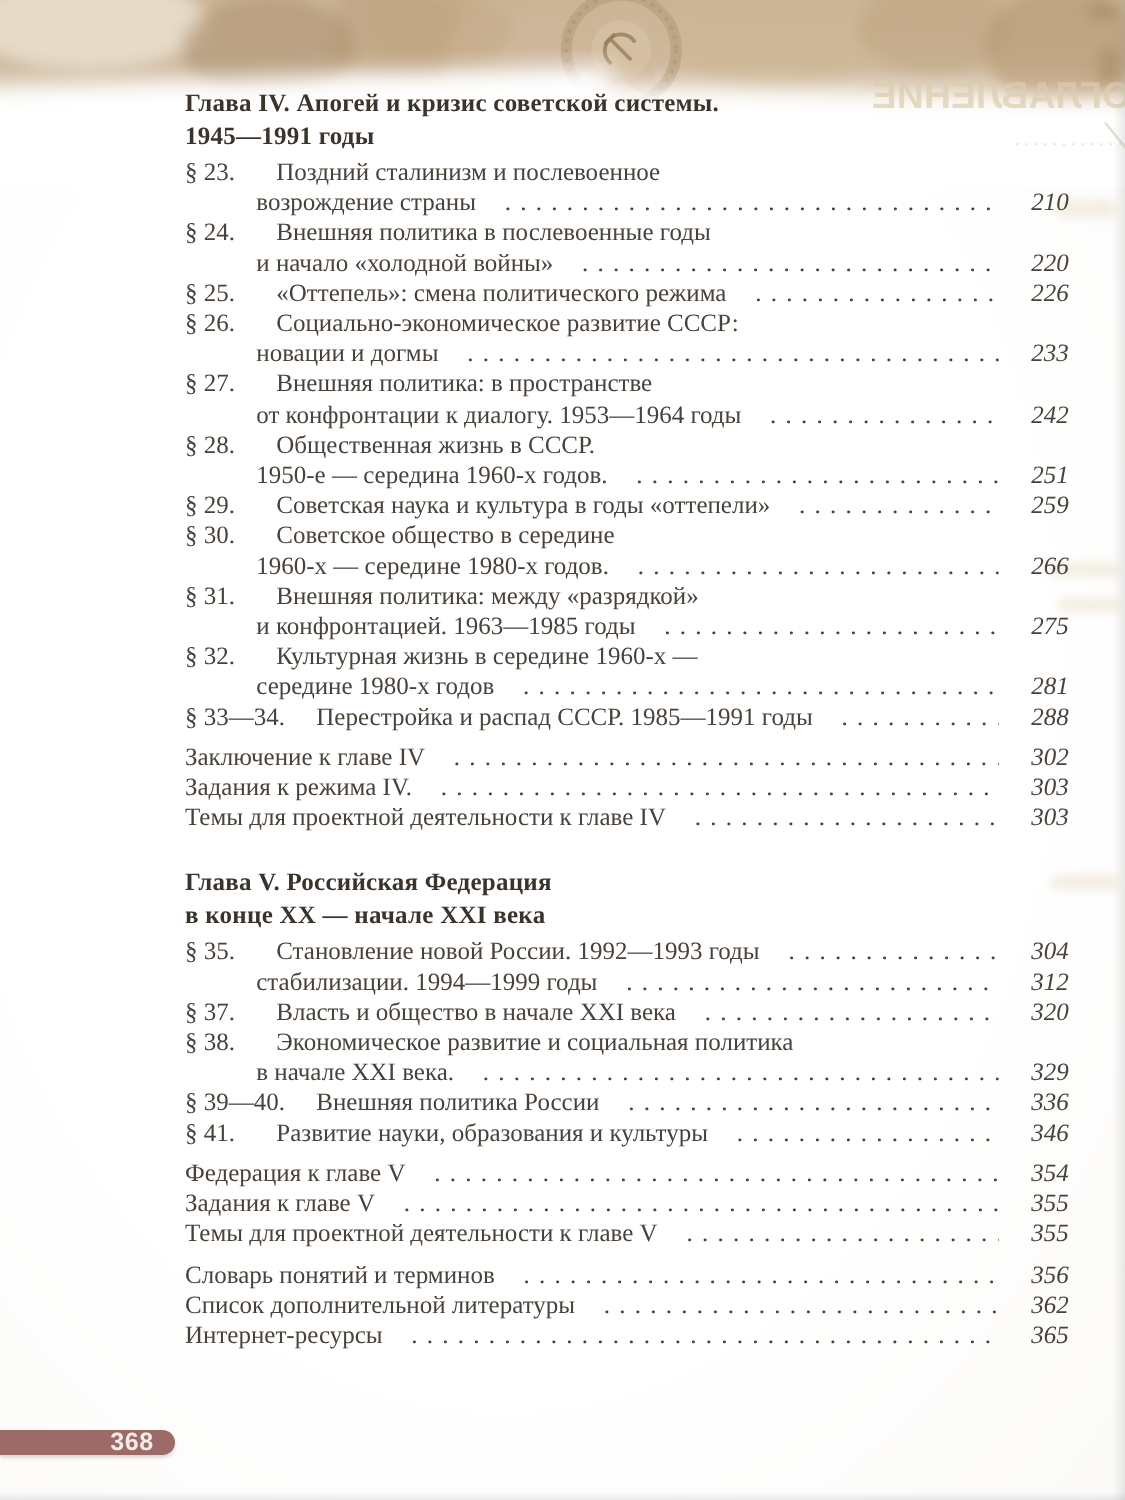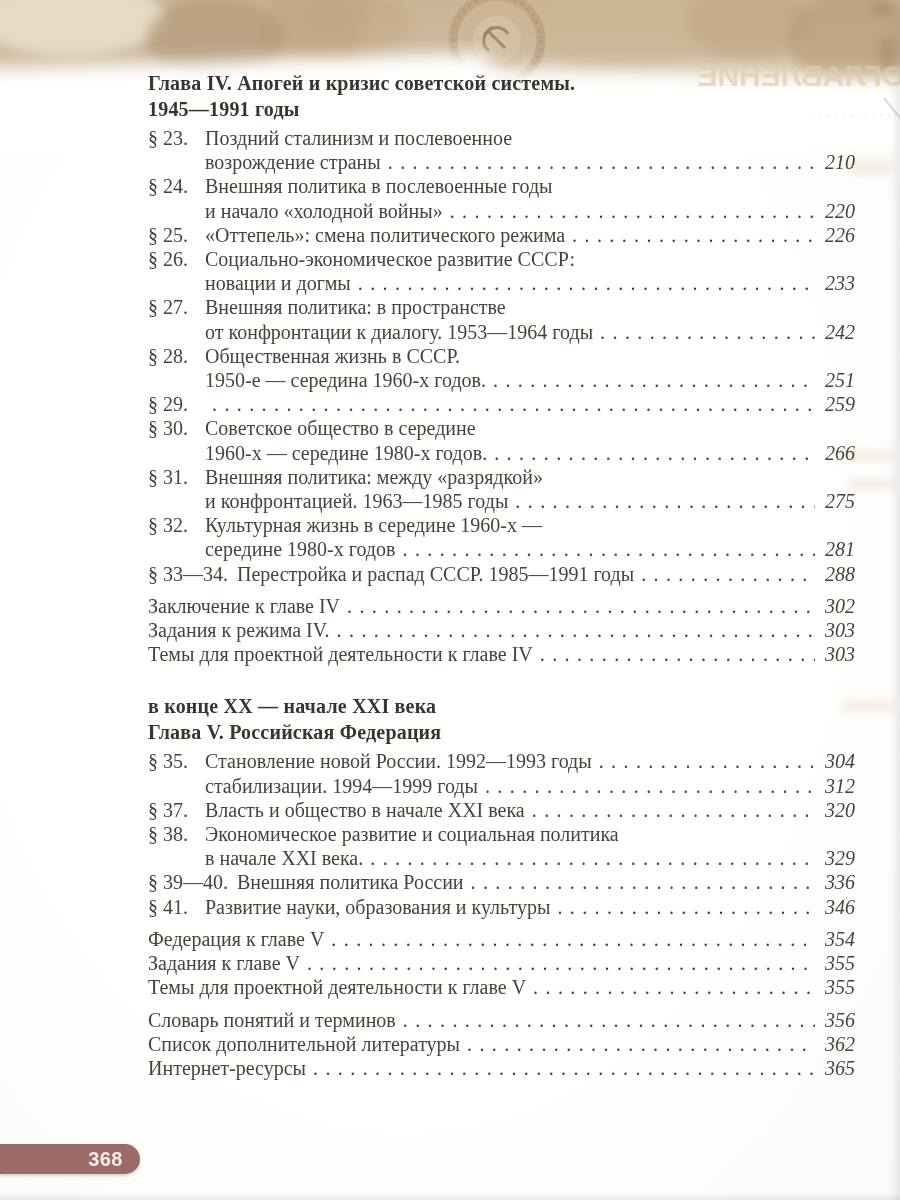--- a/index.html
+++ b/index.html
@@ -35,40 +35,40 @@
     font-size: 20px;
   }
   .toc-section + .toc-section { margin-top: 28px; }
   .chapter-heading {
     font-weight: bold; font-size: 20px; line-height: 25.5px;
     color: #3b342d; letter-spacing: 0.2px; margin-bottom: 4px;
   }
   .toc-group + .toc-group { margin-top: 8px; }
   .toc-line {
     display: flex; flex-wrap: nowrap; align-items: flex-start;
-    line-height: 24.2px; white-space: nowrap;
+    line-height: 24.2px; white-space: nowrap; gap: 16px;
   }
   .toc-line.cont { padding-left: 57px; }
   .entry-label { flex: none; }
   .entry-label.std { min-width: 57px; display: inline-block; }
   .entry-label.wide { margin-right: 9px; }
   .entry-text { flex: none; }
   .dot-leader {
     flex: 1 1 0; min-width: 0; overflow: hidden;
     white-space: nowrap; margin: 0 4px 0 7px;
   }
   .dot-leader::after {
     content: ". . . . . . . . . . . . . . . . . . . . . . . . . . . . . . . . . . . . . . . . . . . . . . . . . . . . . . . . . . . . . . . . . . . . . . . .";
     letter-spacing: 1.2px;
   }
   .entry-page { flex: none; min-width: 36px; text-align: right; font-style: italic; }
 
   
   .page-tab {
-    position: absolute; left: 0; top: 1144px; width: 140px; height: 30px;
+    position: absolute; left: 0; top: 1144px; width: 140px; height: 20px;
     background: #9d6b67;
     border-radius: 0 15px 15px 0;
     box-shadow: 0 2px 3px rgba(120,80,80,0.25);
     display: flex; align-items: center; justify-content: flex-end;
     padding-right: 17px; box-sizing: border-box;
   }
   .page-tab span {
     font-family: "Liberation Sans", sans-serif;
     font-weight: bold; font-size: 20px; color: #f6ece7; letter-spacing: 0.5px;
   }
@@ -200,20 +200,21 @@
             </div>
             <div class="toc-line cont">
               <span class="entry-text">1950-е — середина 1960-х годов.</span>
               <span class="dot-leader"></span>
               <span class="entry-page">251</span>
             </div>
           </div>
           <div class="toc-entry">
             <div class="toc-line">
               <span class="entry-label std">§ 29.</span>
+              <span class="entry-text">Советская наука и культура в годы «оттепели»</span>
               <span class="dot-leader"></span>
               <span class="entry-page">259</span>
             </div>
           </div>
           <div class="toc-entry">
             <div class="toc-line">
               <span class="entry-label std">§ 30.</span>
               <span class="entry-text">Советское общество в середине</span>
             </div>
             <div class="toc-line cont">
@@ -272,22 +273,22 @@
             <div class="toc-line">
               <span class="entry-text">Темы для проектной деятельности к главе IV</span>
               <span class="dot-leader"></span>
               <span class="entry-page">303</span>
             </div>
           </div>
         </div>
       </div>
       <div class="toc-section">
         <div class="chapter-heading">
+          <div class="heading-line">Глава V. Российская Федерация</div>
           <div class="heading-line">в конце XX — начале XXI века</div>
-          <div class="heading-line">Глава V. Российская Федерация</div>
         </div>
         <div class="toc-group">
           <div class="toc-entry">
             <div class="toc-line">
               <span class="entry-label std">§ 35.</span>
               <span class="entry-text">Становление новой России. 1992—1993 годы</span>
               <span class="dot-leader"></span>
               <span class="entry-page">304</span>
             </div>
           </div>

